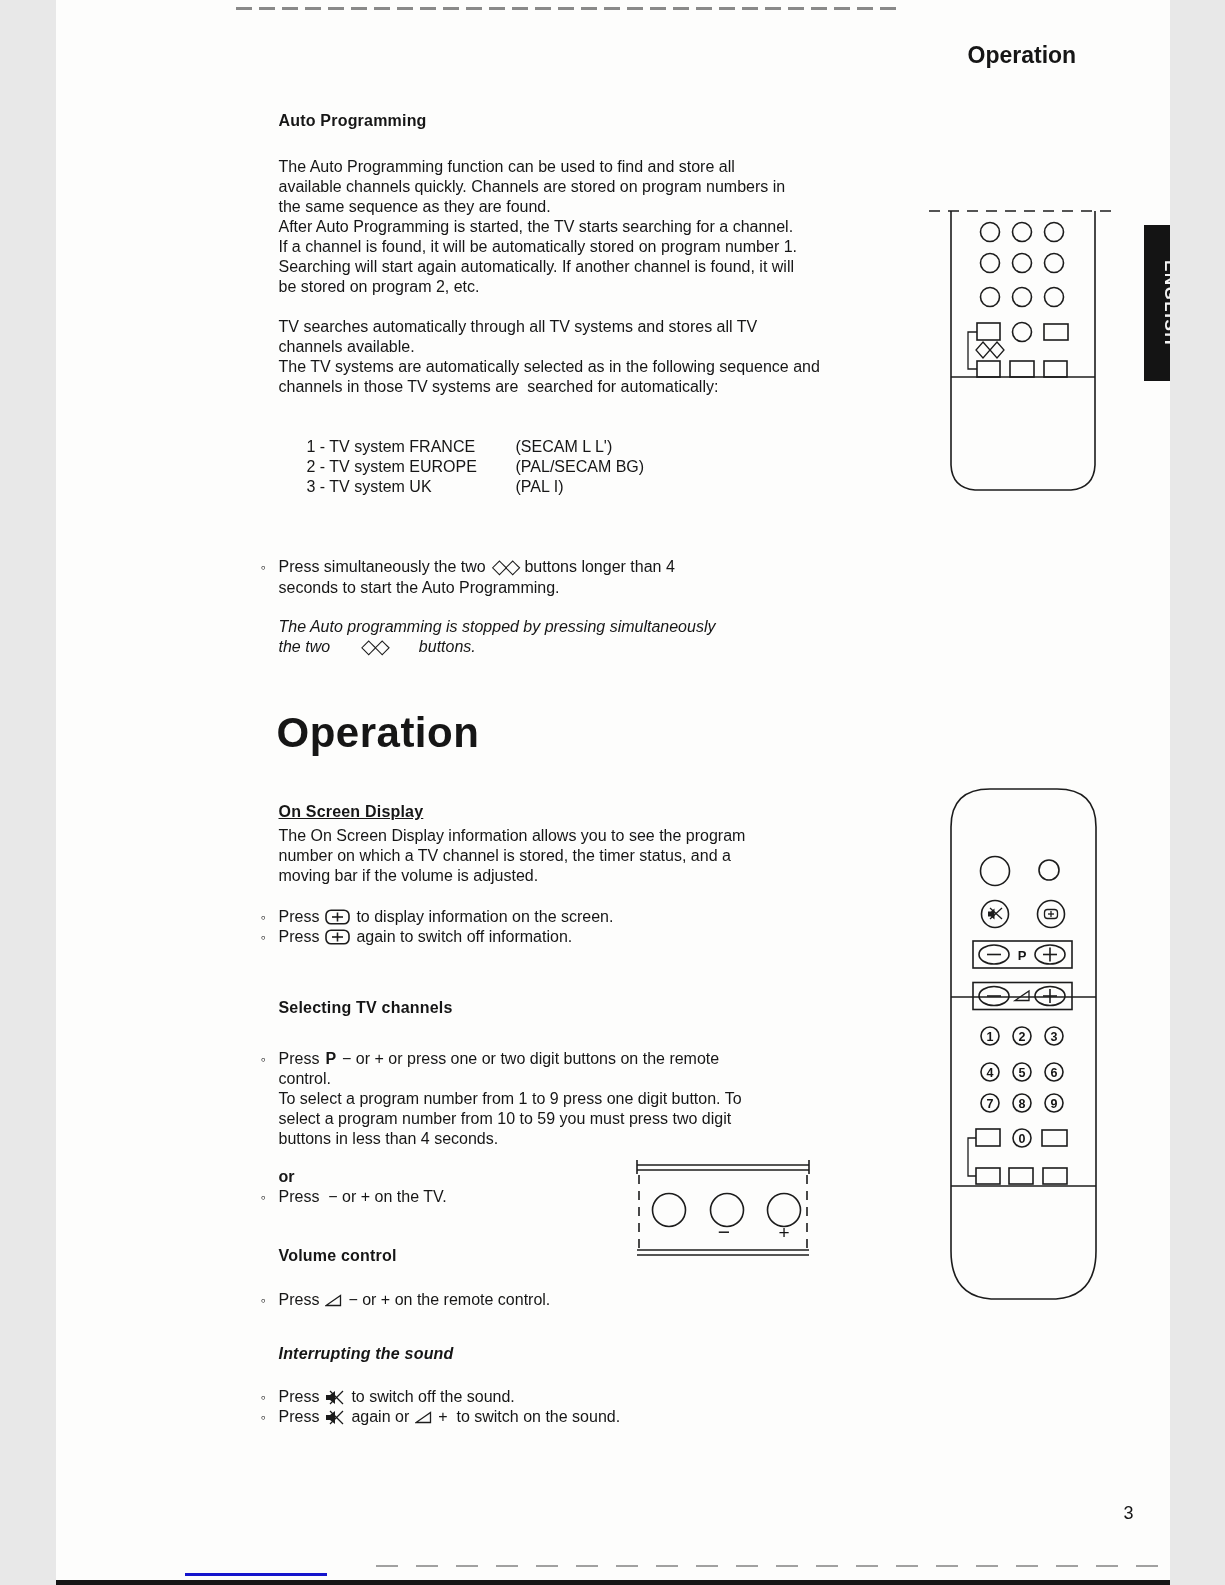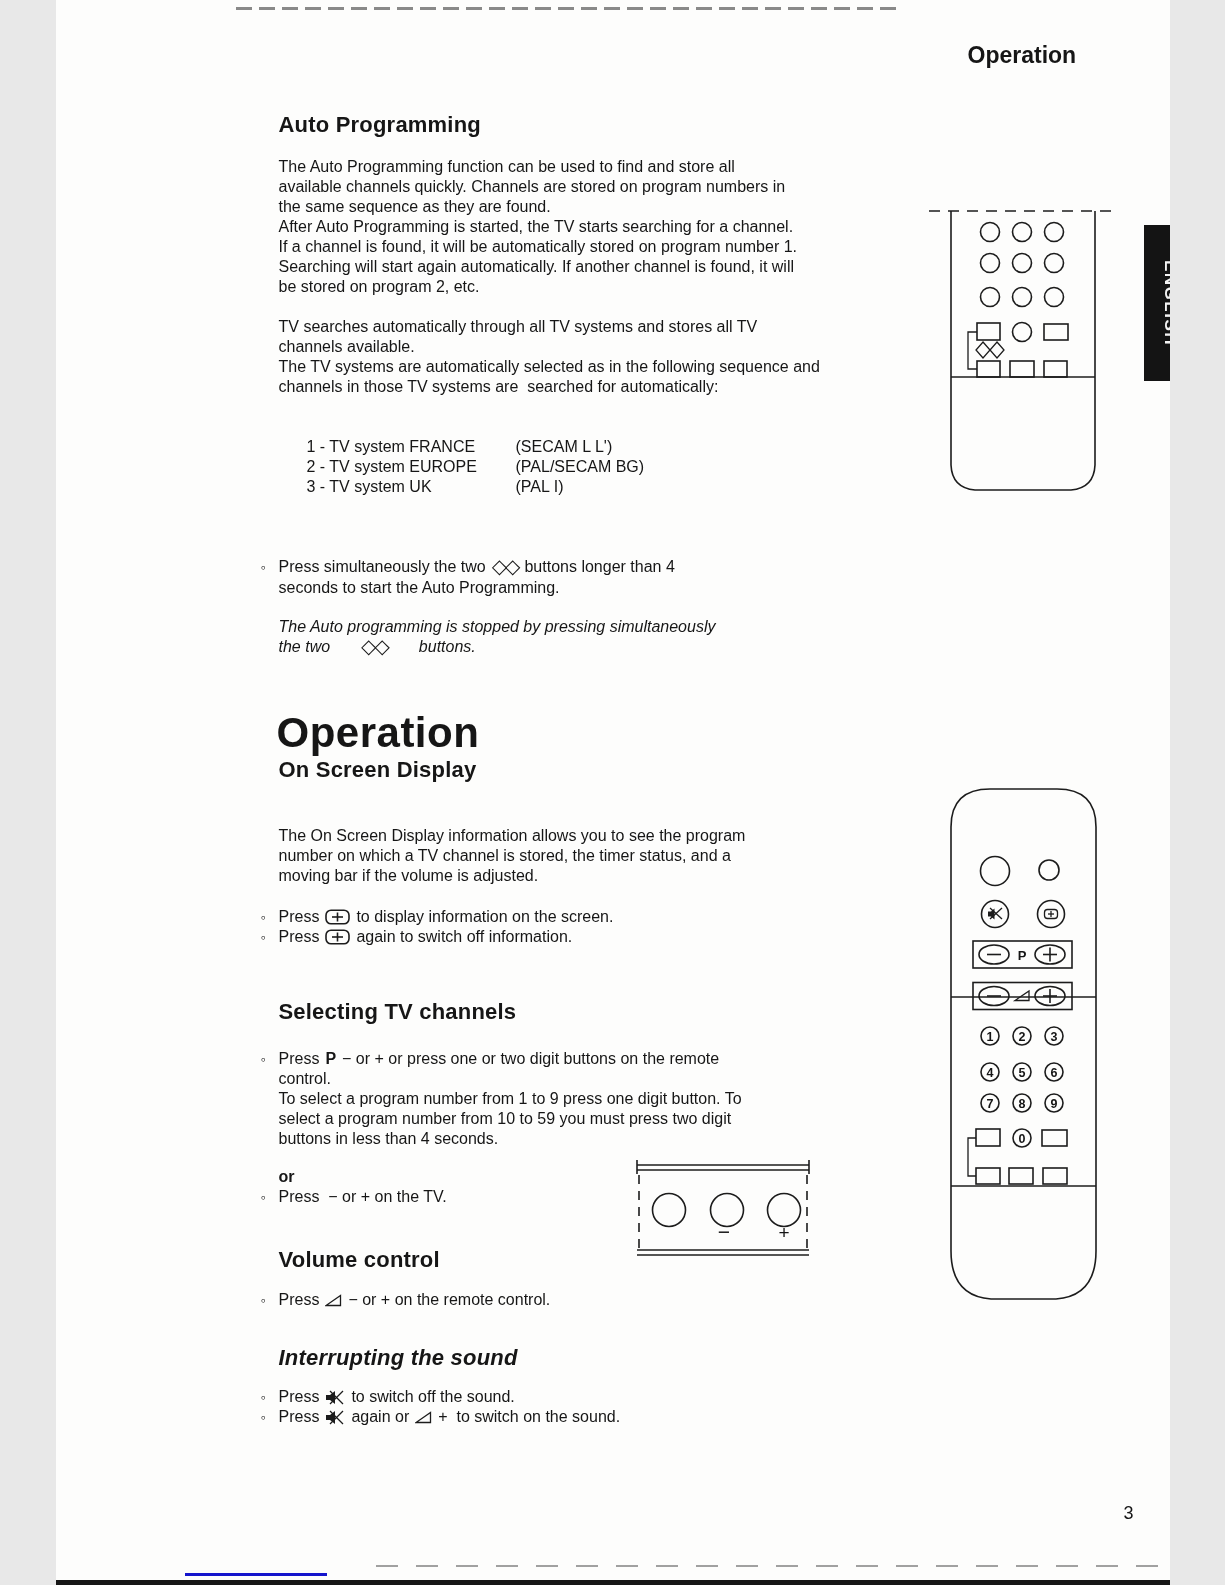--- a/index.html
+++ b/index.html
@@ -6,21 +6,21 @@
   .page{
     position:relative; width:1114px; height:1585px; margin:0 auto;
     background:#fdfdfc; overflow:hidden;
     font-family:"Liberation Sans","DejaVu Sans",sans-serif;
     color:#161616;
   }
   .abs{position:absolute;}
   .line{white-space:pre; font-size:16px; line-height:20px;}
   .para .line{display:block;}
   .h-run{font-size:23px; font-weight:700;}
-  .h2{font-size:22px; font-weight:700; letter-spacing:0.2px;}
+  .h2{font-size:16px; font-weight:700; letter-spacing:0.2px;}
   .h1{font-size:42px; font-weight:700; line-height:46px; letter-spacing:0.5px;}
   .italic{font-style:italic;}
   .bullet-line{display:flex; align-items:center; gap:6px; font-size:16px; line-height:20px; white-space:pre;}
   .marker{position:absolute; left:-18px; top:2px; font-size:14px; line-height:16px;}
   .diamonds{font-size:20px; line-height:18px; letter-spacing:-2px; font-weight:400; transform:translateY(-1px);}
   .boldseg{font-weight:700;}
   .sys-row{display:grid; grid-template-columns:209px auto; font-size:16px; line-height:20px; white-space:pre;}
   .english-tab{
     left:1088px; top:225px; width:53px; height:156px; background:#141414;
     display:flex; align-items:center; justify-content:center;
@@ -101,21 +101,21 @@
 
   <div class="abs line italic" style="left:223px; top:617px;">The Auto programming is stopped by pressing simultaneously</div>
   <div class="abs bullet-line italic" style="left:223px; top:637px;gap:31px;">
     <span>the two</span>
     <span class="diamonds">◇◇</span>
     <span>buttons.</span>
   </div>
 
   <div class="abs h1" style="left:221px; top:710px;">Operation</div>
 
-  <div class="abs h2" style="left:223px; top:757px;">On Screen Display</div>
+  <div class="abs h2" style="left:223px; top:803px;text-decoration:underline;">On Screen Display</div>
 
   <div class="abs para" style="left:223px; top:826px;">
     <span class="line">The On Screen Display information allows you to see the program</span>
     <span class="line">number on which a TV channel is stored, the timer status, and a</span>
     <span class="line">moving bar if the volume is adjusted.</span>
   </div>
 
   <div class="abs bullet-line" style="left:223px; top:907px;">
     <span class="marker">◦</span>
     <span>Press</span>

